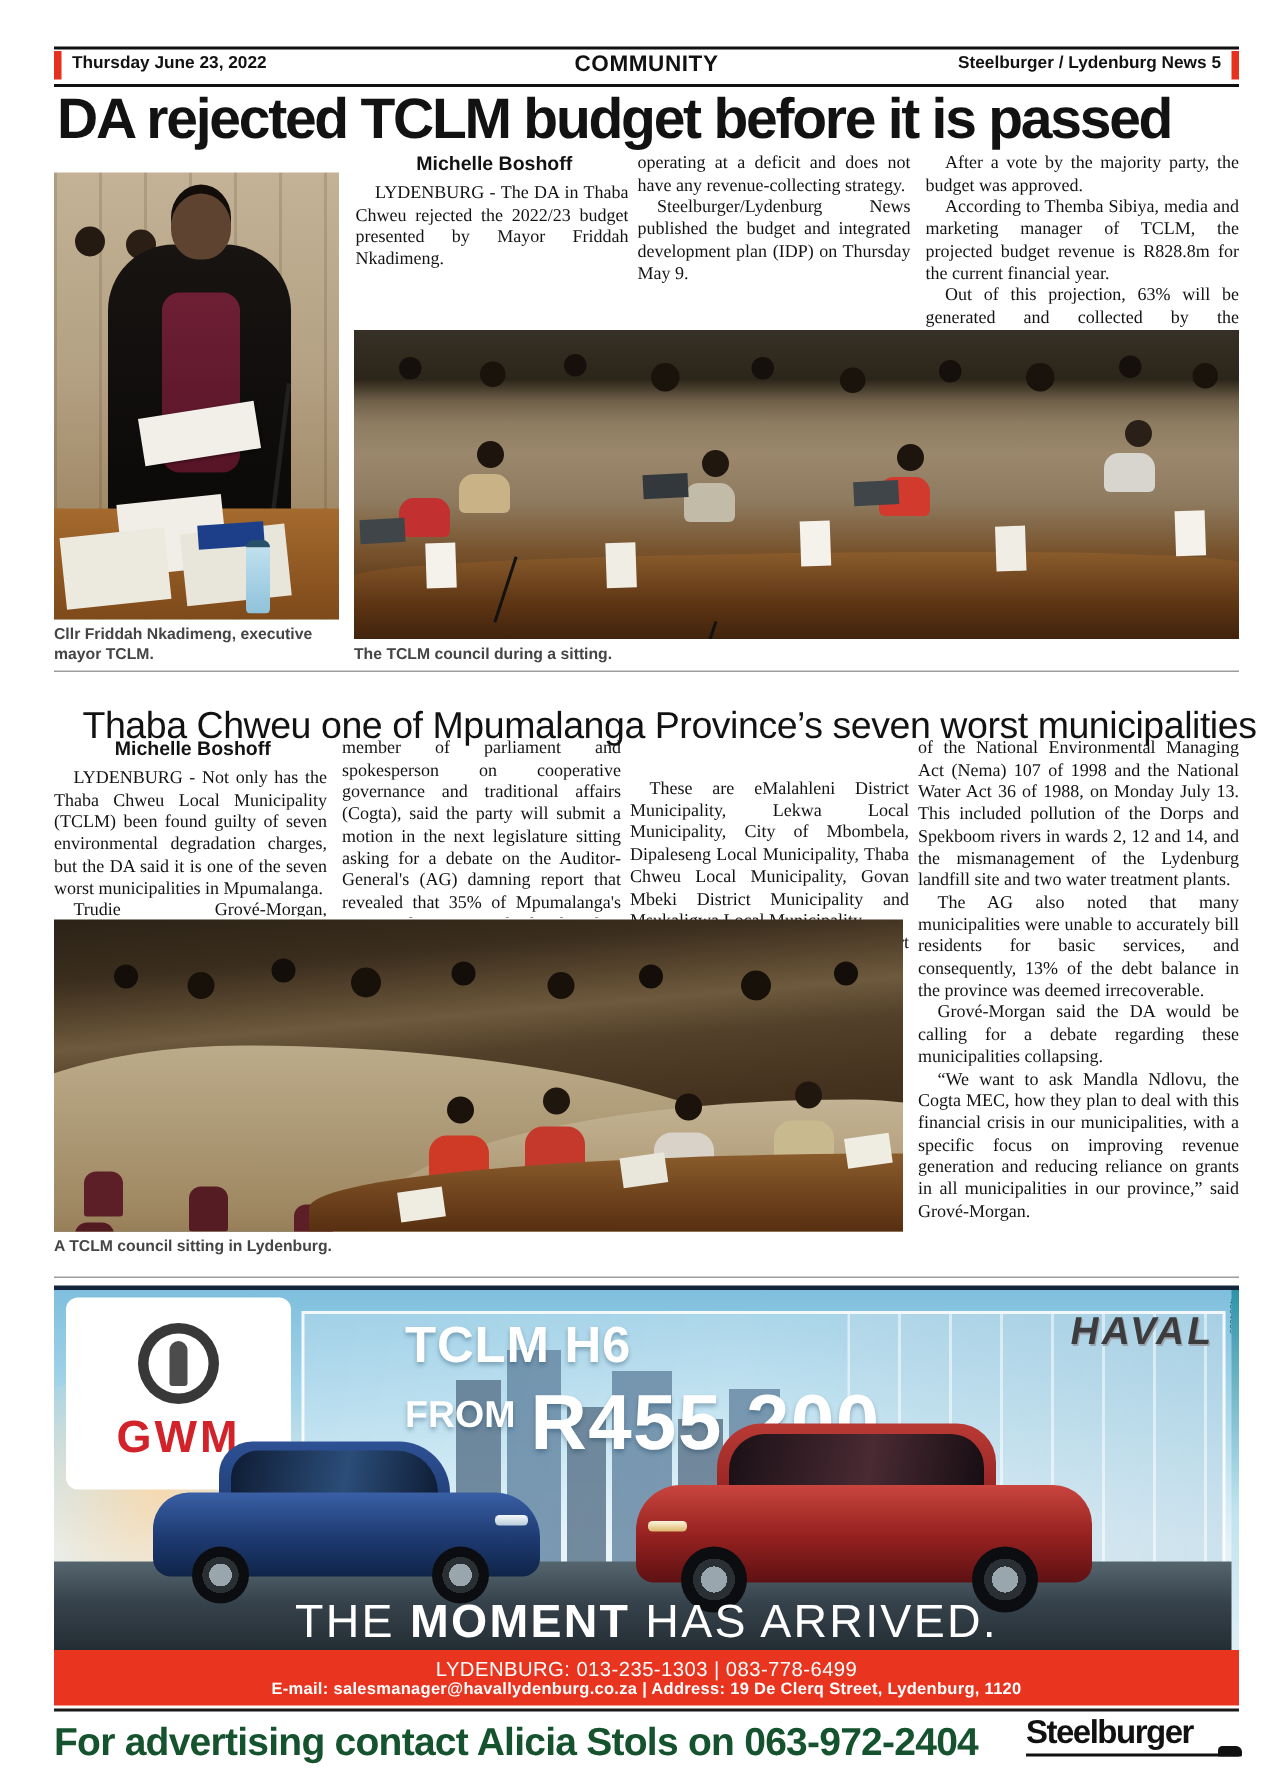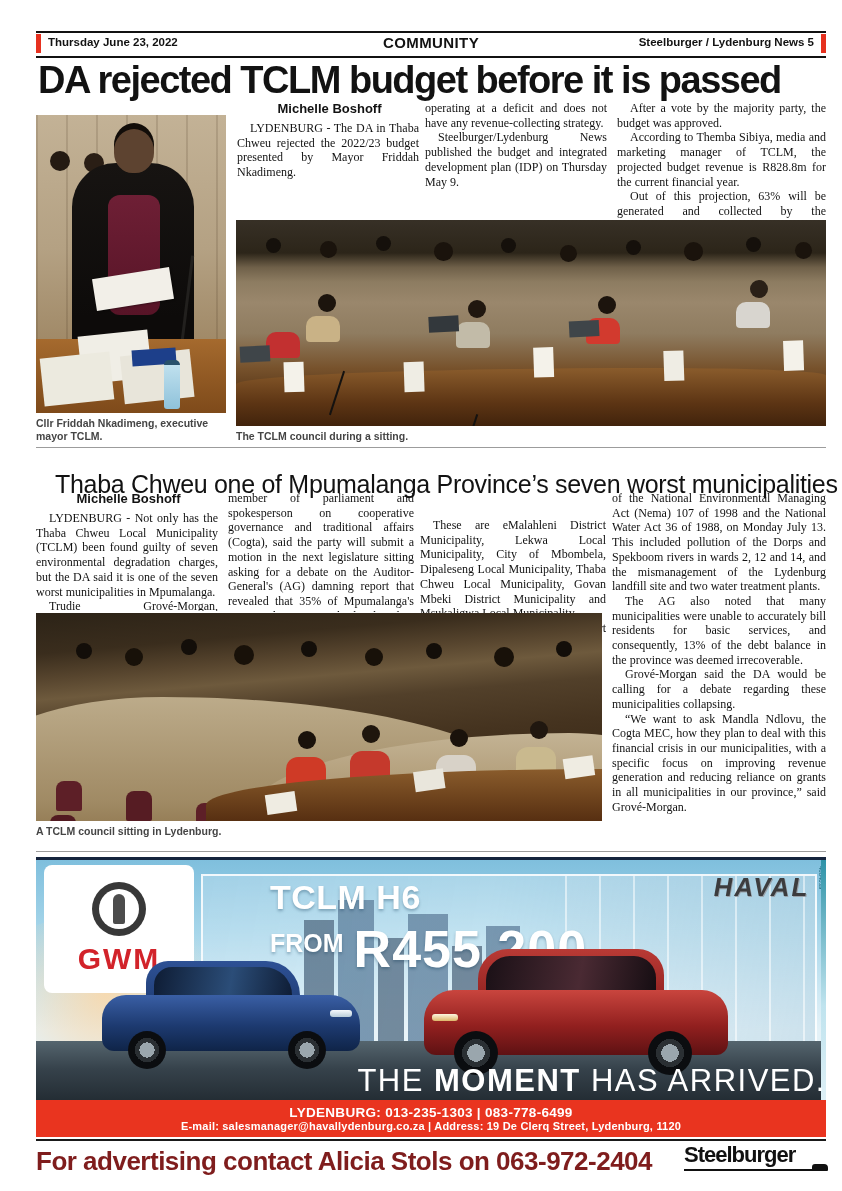--- a/index.html
+++ b/index.html
@@ -141,33 +141,33 @@
   .red-car{left:388px;bottom:38px;width:304px;height:116px;}
   .red-car .body{border-radius:30px 26px 12px 12px;
      background:linear-gradient(180deg,#c9453e,#92201f 55%,#5e1113);}
   .red-car .roof{left:54px;right:64px;border-radius:30px 26px 0 0;
      background:linear-gradient(180deg,#b93a35,#8c1e1d);}
   .red-car .glass{left:62px;right:72px;top:7px;height:44px;border-radius:24px 22px 0 0;
      background:linear-gradient(100deg,#1a1016,#4a2a33 55%,#150d12);}
   .lamp{position:absolute;height:7px;border-radius:3px;background:linear-gradient(#fdf3d8,#e8c want);}
   .lamp.l1{left:8px;bottom:44px;width:26px;background:linear-gradient(#fdf6e0,#ddb66a);}
   .lamp.l2{right:8px;bottom:44px;width:22px;background:linear-gradient(#f6f9fc,#b9cdd9);}
-  .ad-tagline{position:absolute;left:0;right:0;bottom:4px;text-align:right;color:#fff;
+  .ad-tagline{position:absolute;left:0;right:0;bottom:4px;text-align:center;color:#fff;
      font-family:"Liberation Sans",sans-serif;font-size:31px;letter-spacing:1.5px;white-space:nowrap;}
   .ad-tagline .heavy{font-weight:800;}
   .ad-redbar{position:absolute;left:0;bottom:0;width:790px;height:37px;background:#e9341f;
      display:flex;flex-direction:column;align-items:center;justify-content:center;color:#fff;
      font-family:"Liberation Sans",sans-serif;}
-  .ad-redbar .l1{font-weight:700;font-size:13.5px;letter-spacing:.3px;}
+  .ad-redbar .l1{font-weight:400;font-size:13.5px;letter-spacing:.3px;}
   .ad-redbar .l2{font-weight:700;font-size:11px;letter-spacing:.2px;}
 
   
   .footer-rule{position:absolute;left:36px;top:1139px;width:790px;height:2px;background:#1a1a1a;}
   .footer-text{position:absolute;left:36px;top:1146px;font:800 26px "Liberation Sans",sans-serif;
-     color:#7f1d1d;letter-spacing:-.5px;}
+     color:#14532d;letter-spacing:-.5px;}
   .sb-logo{position:absolute;left:684px;top:1142px;width:142px;}
   .sb-name{font:800 22px "Liberation Sans",sans-serif;color:#111;letter-spacing:-1px;}
   .sb-line{margin-top:1px;height:2px;background:#111;position:relative;}
   .sb-car{position:absolute;right:-2px;top:-5px;width:16px;height:7px;border-radius:3px 4px 1px 1px;background:#111;}
 </style>
 </head>
 <body>
 
 <div>
 

